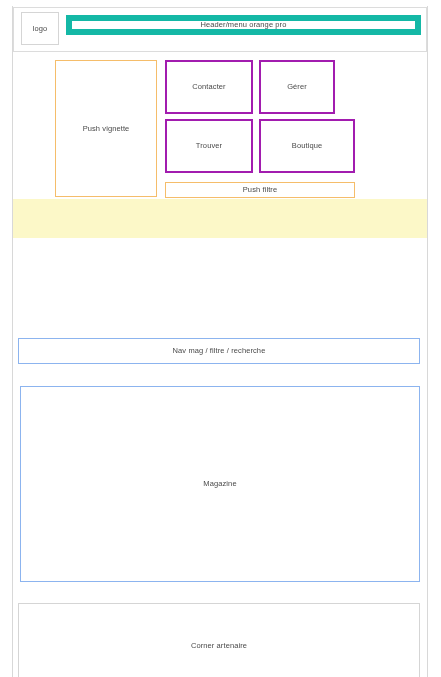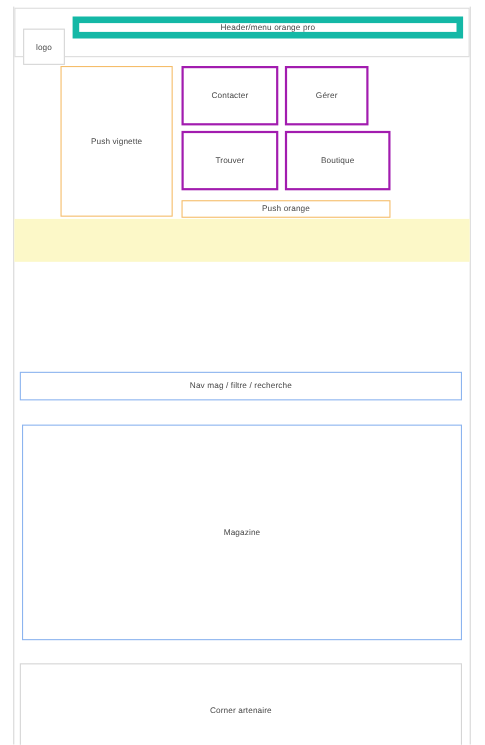--- a/index.html
+++ b/index.html
@@ -58,21 +58,20 @@
     border: 1px solid #dcdcdc;
     box-sizing: border-box;
     background: #fff;
   }
   .logo-box {
     left: 21px;
     top: 12px;
     width: 38px;
     height: 33px;
     border: 1px solid #d5d5d5;
-    margin-top: 14px;
   }
   .header-bar {
     left: 66px;
     top: 15px;
     width: 355px;
     height: 20px;
     border: 6px solid #14b8a6;
   }
 
   
@@ -167,21 +166,21 @@
   <div class="box push-vignette">Push vignette</div>
 
   <div class="box tile tile-contacter">Contacter</div>
 
   <div class="box tile tile-gerer">Gérer</div>
 
   <div class="box tile tile-trouver">Trouver</div>
 
   <div class="box tile tile-boutique">Boutique</div>
 
-  <div class="box push-texte">Push orange</div>
+  <div class="box push-texte">Push filtre</div>
 
   <div class="yellow-band"></div>
 
 
 
   <div class="box nav-box">Nav mag / filtre / recherche</div>
 
   <div class="box magazine-box">Magazine</div>
 
   <div class="box corner-box">Corner artenaire</div>

